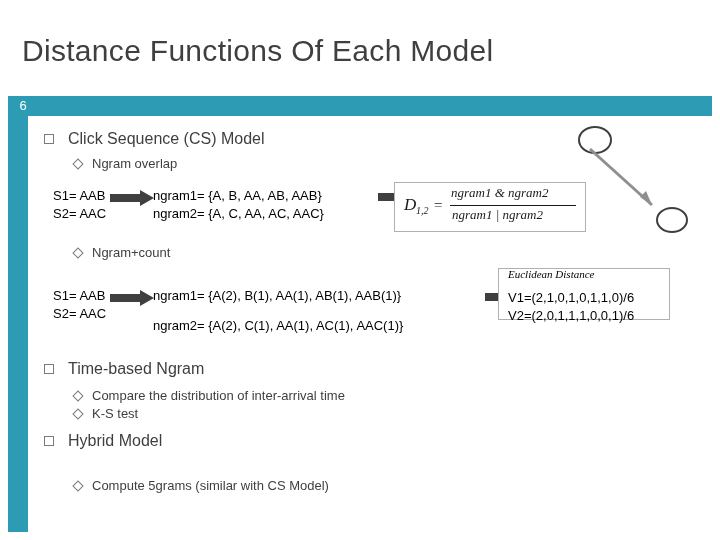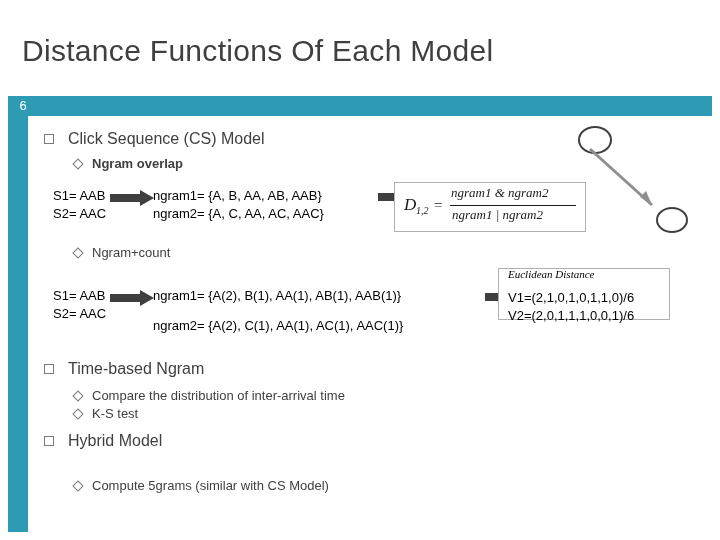--- a/index.html
+++ b/index.html
@@ -149,21 +149,21 @@
 
   <div class="title">Distance Functions Of Each Model</div>
   <div class="title-rule"></div>
   <div class="slide-number">6</div>
   <div class="left-bar"></div>
 
   <div class="l1" style="left:44px; top:130px;">
     <span class="sq"></span><span>Click Sequence (CS) Model</span>
   </div>
 
-  <div class="l2" style="left:74px; top:156px;font-weight:bold;">
+  <div class="l2" style="left:74px; top:156px;">
     <span class="dia"></span><span>Ngram overlap</span>
   </div>
 
   <div class="mono-text" style="left:53px; top:188px;">S1= AAB</div>
   <div class="mono-text" style="left:53px; top:206px;">S2= AAC</div>
   <div class="mono-text" style="left:153px; top:188px;">ngram1= {A, B, AA, AB, AAB}</div>
   <div class="mono-text" style="left:153px; top:206px;">ngram2= {A, C, AA, AC, AAC}</div>
 
   <svg class="arrow-svg" style="left:110px; top:190px;" width="46" height="16" viewBox="0 0 46 16">
     <polygon points="0,4 30,4 30,0 44,8 30,16 30,12 0,12" fill="#3f3f3f"></polygon>

